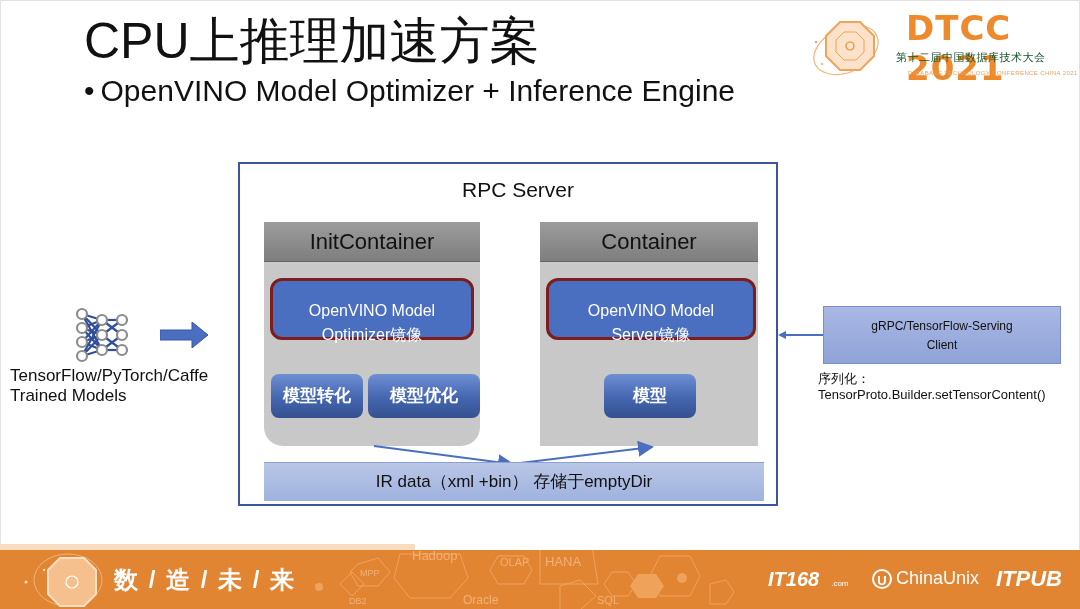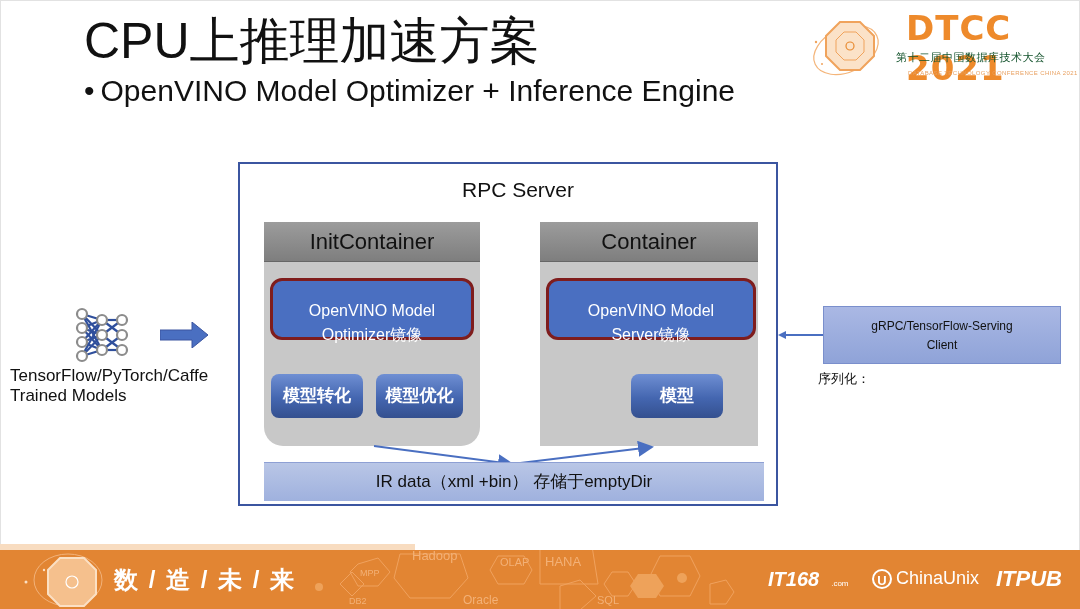--- a/index.html
+++ b/index.html
@@ -26,22 +26,22 @@
   .rpc-title { position:absolute; left:0; right:0; top:14px; text-align:center; font-size:21px; color:#111;padding-left:20px; }
   .container { position:absolute; background:#c8c8c8; }
   .c-head { position:absolute; left:0; top:0; right:0; height:39px; background:linear-gradient(#9c9c9c,#7e7e7e); border-bottom:1px solid #666; font-size:22px; text-align:center; line-height:39px; color:#111; }
   .c1 { left:24px; top:58px; width:216px; height:224px;border-radius:19px; }
   .c2 { left:300px; top:58px; width:218px; height:224px; }
   .image-box { position:absolute; background:#4a6fc1; border:3px solid #7f1d1d; border-radius:12px; color:#fff; font-size:16px; line-height:24px; text-align:center; box-sizing:border-box; padding-top:18px; }
   .c1 .image-box { left:6px; top:56px; width:204px; height:62px; }
   .c2 .image-box { left:6px; top:56px; width:210px; height:62px; }
   .op-btn { position:absolute; height:44px; border-radius:8px; background:linear-gradient(#6f8fd3,#4466b0 55%,#34508f); color:#fff; font-size:17px; font-weight:bold; text-align:center; line-height:44px; }
   .op1 { left:7px; top:152px; width:92px; }
-  .op2 { left:112px; top:152px; width:87px; }
-  .op3 { left:64px; top:152px; width:92px;margin-left:27px; }
+  .op2 { left:104px; top:152px; width:112px; }
+  .op3 { left:64px; top:152px; width:92px; }
   .ir-bar { position:absolute; left:24px; top:298px; width:500px; height:38px; background:linear-gradient(#b9c6e6,#9fb1de); border-top:1px solid #8ea0d4; font-size:17px; text-align:center; line-height:38px; color:#111; }
   .flow-svg { position:absolute; left:0; top:0; width:540px; height:344px; pointer-events:none; }
 
   
   .client { position:absolute; left:823px; top:306px; width:238px; height:58px; background:linear-gradient(#aab8e4,#8fa3d8); border:1px solid #7a8fcc; box-sizing:border-box; text-align:center; font-size:12px; line-height:19px; color:#111; padding-top:10px; }
   .client-arrow { position:absolute; left:778px; top:330px; width:48px; height:10px; }
   .serialize { position:absolute; left:818px; top:371px; font-size:13px; line-height:16px; color:#111; }
 
   
   .footer-strip { position:absolute; left:0; top:544px; width:415px; height:8px; background:#f8dcc0; }
@@ -157,20 +157,21 @@
 <svg class="client-arrow" viewBox="0 0 48 10">
   <line x1="46" y1="5" x2="6" y2="5" stroke="#4a6fc1" stroke-width="2"></line>
   <polygon points="0,5 8,1 8,9" fill="#4a6fc1"></polygon>
 </svg>
 <div class="client">
   <div>gRPC/TensorFlow-Serving</div>
   <div>Client</div>
 </div>
 <div class="serialize">
   <div>序列化：</div>
+  <div>TensorProto.Builder.setTensorContent()</div>
 </div>
 
 <div class="footer-strip"></div>
 <div class="footer">
   <svg class="deco-svg" viewBox="0 0 1080 59">
     <g fill="none" stroke="#f0a25e" stroke-width="1">
       <ellipse cx="68" cy="30" rx="34" ry="26" stroke="#f2b27a"></ellipse>
       <polygon points="340,34 352,22 364,34 352,46"></polygon>
       <polygon points="358,14 378,8 390,22 378,36 358,36 350,22"></polygon>
       <polygon points="400,4 460,4 468,28 450,48 410,48 394,28"></polygon>

